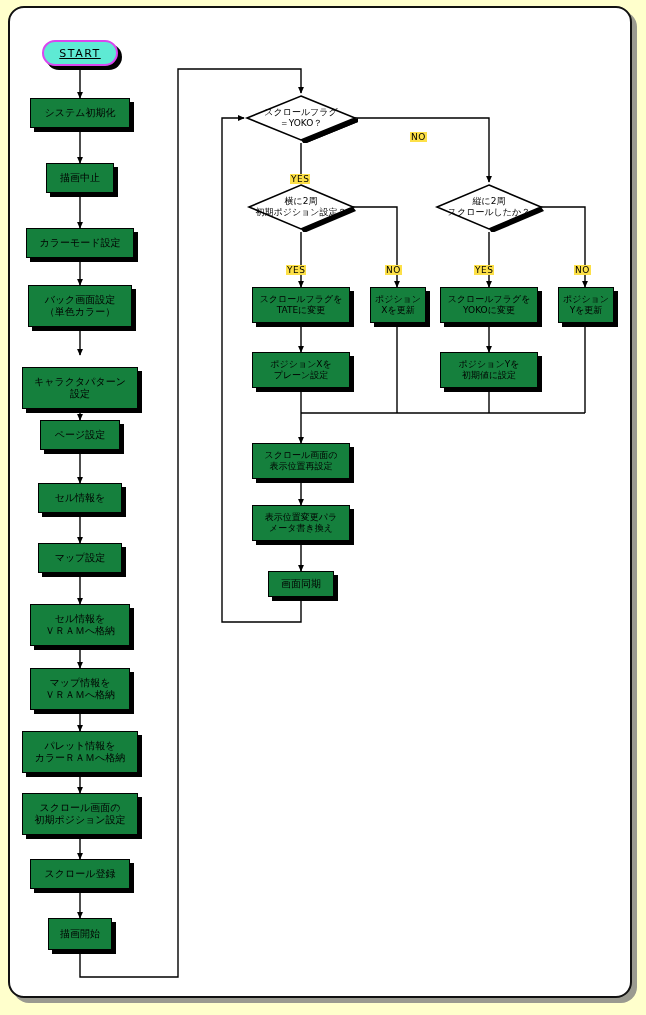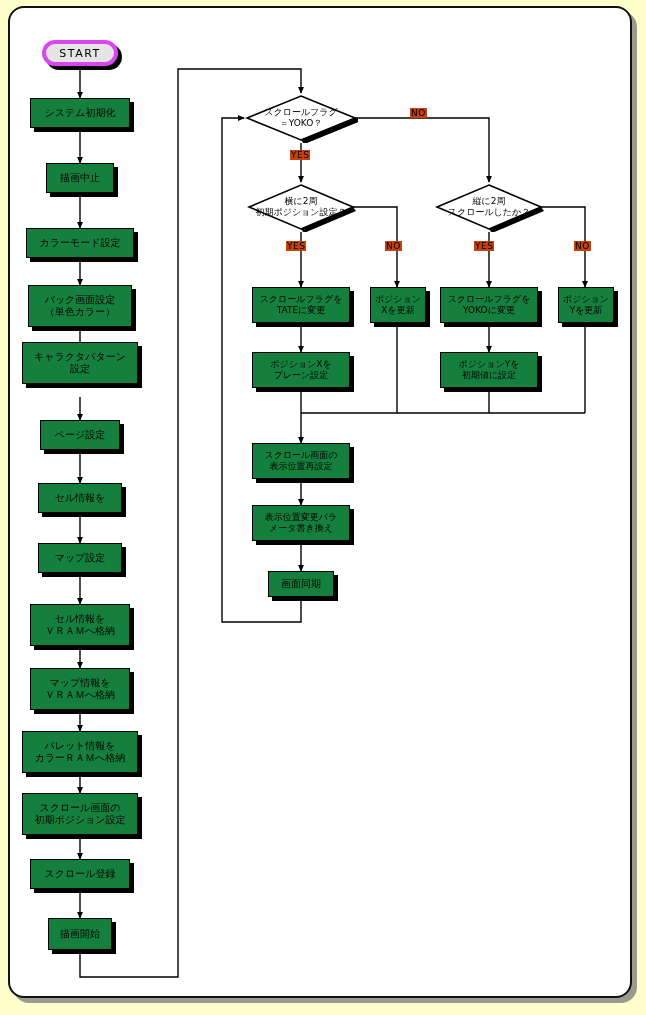--- a/index.html
+++ b/index.html
@@ -33,26 +33,27 @@
   .proc {
     background: #15803d;
     border: 1.5px solid #000000;
     box-shadow: 4px 4px 0 #000000;
     display: flex; align-items: center; justify-content: center;
     text-align: center;
     line-height: 1.18;
     color: #000000;
   }
   .term {
-    background: #e5e5e5;
-    border: 4px solid #d946ef;
+    background: #5eead4;
+    border: 2px solid #d946ef;
     border-radius: 999px;
     box-shadow: 4px 4px 0 #000000;
     display: flex; align-items: center; justify-content: center;
     letter-spacing: 1.5px;
+    text-decoration: underline;
   }
   
   .dec {
     display: block;
   }
   .dec .dbody {
     position: absolute; left: 0; top: 0;
     width: 100%; height: 100%;
   }
   .dec .dlabel {
@@ -61,23 +62,24 @@
     display: flex; align-items: center; justify-content: center;
     text-align: center; line-height: 1.2;
     color: #000000;
     z-index: 3;
   }
   .edge-label {
     position: absolute;
     color: #000000;
     font-size: 9px;
     letter-spacing: 0.5px;
-    background: #c2410c;
+    background: #fde047;
     padding: 0 1px;
     z-index: 4;
+    margin-top: 24px;
   }
   .t9 { font-size: 9px; }
   .t10 { font-size: 10px; }
   .t11 { font-size: 11px; }
 </style>
 </head>
 <body>
 
 <div id="panel"></div>
 
@@ -137,21 +139,21 @@
 
 <div class="node proc t10" style="left:30px; top:98px; width:100px; height:30px;">システム初期化</div>
 
 <div class="node proc t10" style="left:46px; top:163px; width:68px; height:30px;">描画中止</div>
 
 <div class="node proc t10" style="left:26px; top:228px; width:108px; height:30px;">カラーモード設定</div>
 
 <div class="node proc t10" style="left:28px; top:285px; width:104px; height:42px; white-space:pre-line;">バック画面設定
 （単色カラー）</div>
 
-<div class="node proc t10" style="left:22px; top:342px; width:116px; height:42px; white-space:pre-line;text-align:center;">キャラクタパターン
+<div class="node proc t10" style="left:22px; top:367px; width:116px; height:42px; white-space:pre-line;text-align:center;">キャラクタパターン
 設定</div>
 
 <div class="node proc t10" style="left:40px; top:420px; width:80px; height:30px;">ページ設定</div>
 
 <div class="node proc t10" style="left:38px; top:483px; width:84px; height:30px;">セル情報を</div>
 
 <div class="node proc t10" style="left:38px; top:543px; width:84px; height:30px;">マップ設定</div>
 
 <div class="node proc t10" style="left:30px; top:604px; width:100px; height:42px; white-space:pre-line;">セル情報を
 ＶＲＡＭへ格納</div>

